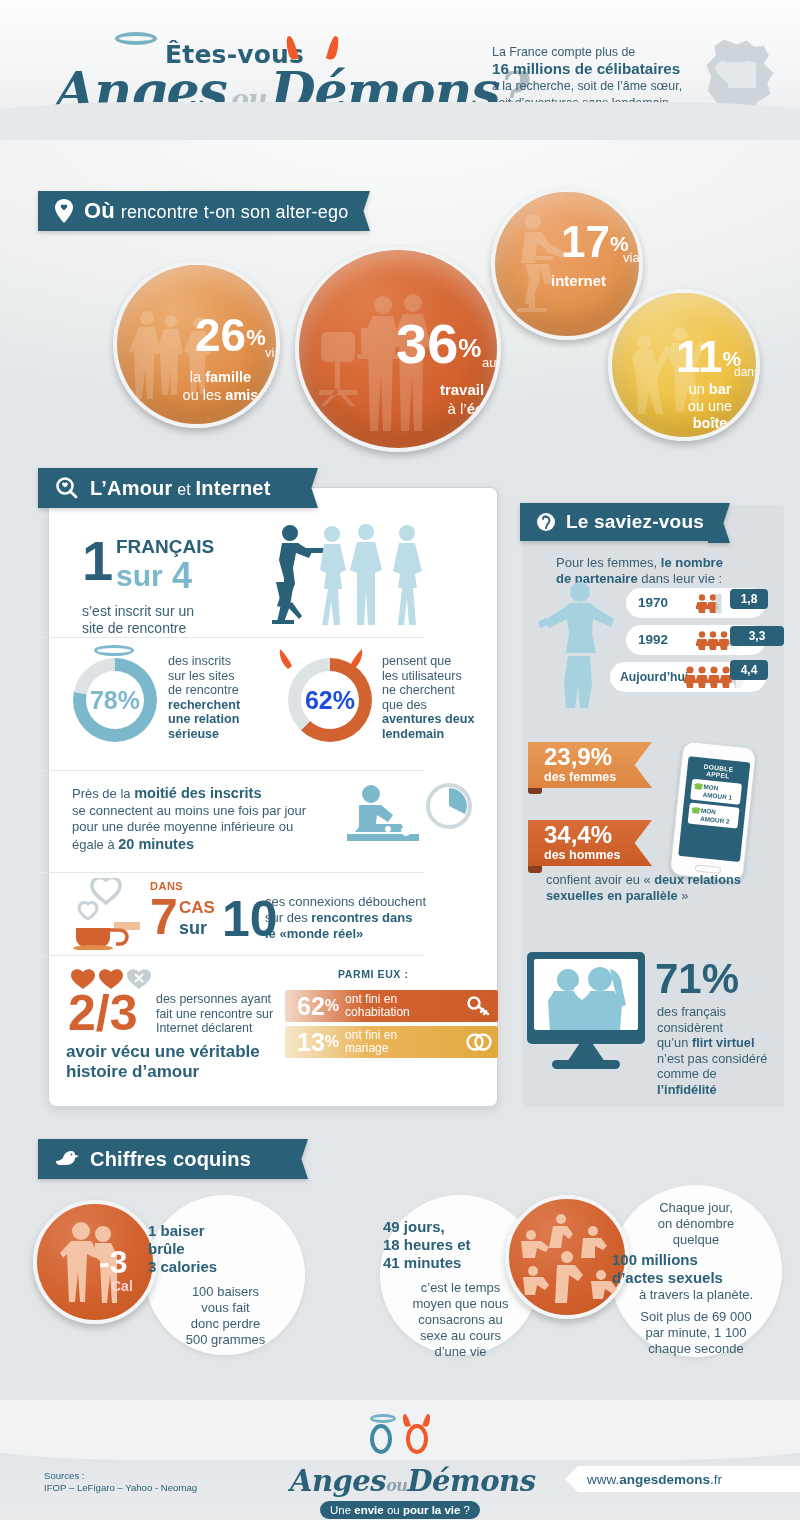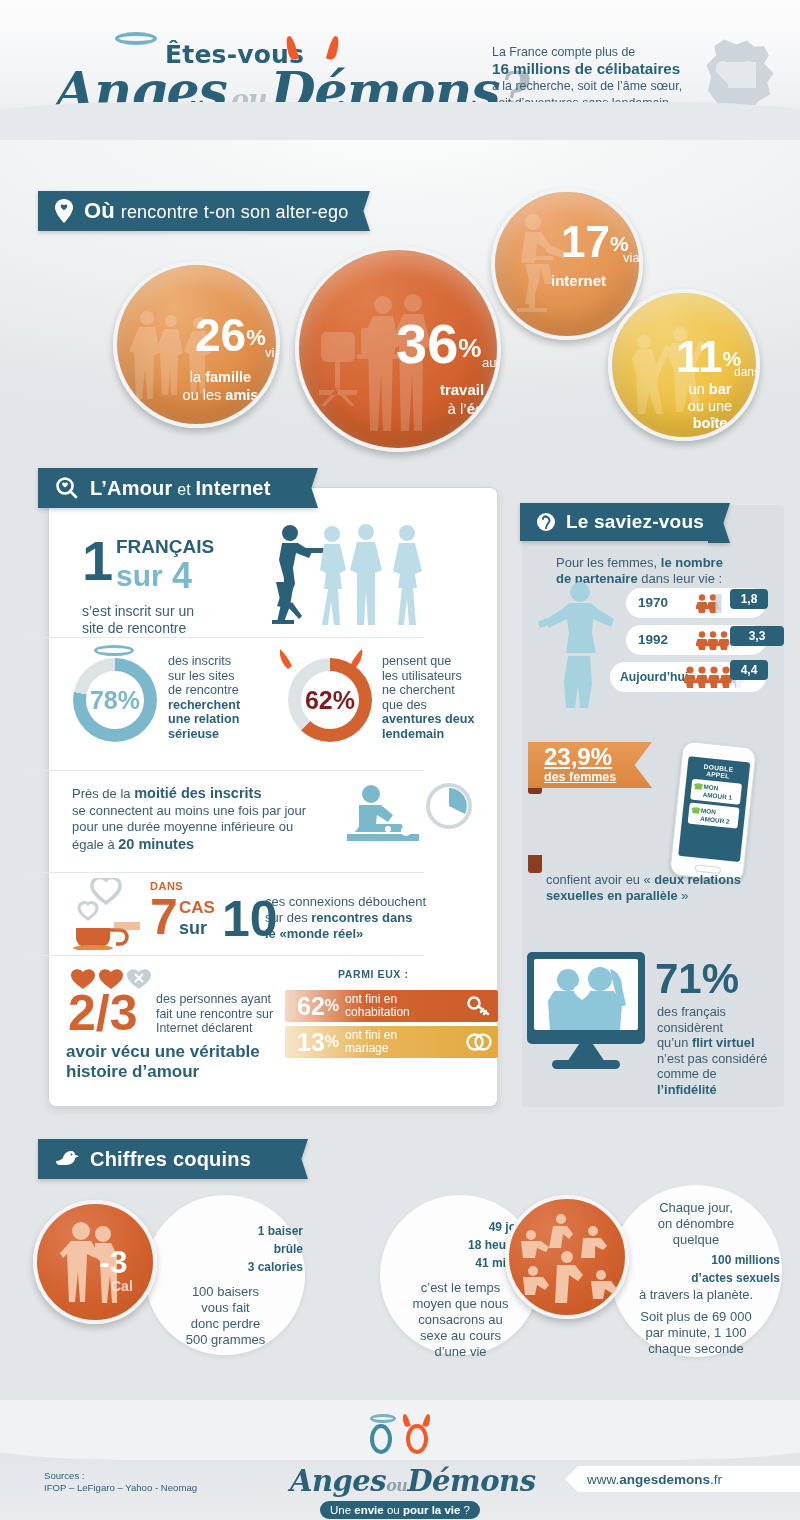--- a/index.html
+++ b/index.html
@@ -139,21 +139,20 @@
     color:#fff; padding-left:12px;
   }
   .bar .bnum{ font-size:25px; font-weight:bold; line-height:1; }
   .bar .btxt{ font-size:12px; line-height:13px; margin-left:6px; }
 
   
   .flag{
     position:absolute; height:46px; display:flex; flex-direction:column; justify-content:center;
     padding-left:16px; color:#fff;
     clip-path: polygon(0 0, 100% 0, 86% 50%, 100% 100%, 0 100%);
-    text-decoration: underline;
   }
   .flag .fnum{ font-size:24px; font-weight:bold; line-height:1; }
   .flag .ftxt{ font-size:12.5px; font-weight:bold; line-height:1.1; margin-top:2px;}
   .flag-fold{ position:absolute; width:14px; height:18px; background:#7a3b22; border-radius:0 0 3px 3px;}
 
   
   .phone{
     position:absolute; width:74px; height:135px; background:#fdfdfd;
     border-radius:12px; border:1px solid #d7dcdf; box-shadow:0 2px 4px rgba(0,0,0,.18);
     transform:rotate(6deg);
@@ -181,21 +180,21 @@
     clip-path: polygon(32% 0,68% 0,100% 100%,0 100%); }
   .monitor .base{ position:absolute; left:25px; top:108px; width:68px; height:9px; background:#2a6179; border-radius:5px; }
 
   
   .wcirc{ position:absolute; border-radius:50%; background:#fdfdfd; box-shadow:0 2px 5px rgba(0,0,0,.07); }
   .ocirc{
     position:absolute; border-radius:50%;
     background:radial-gradient(circle at 34% 26%, #dd7a4e 0%, #d2622f 55%, #c2561f 100%);
     border:4px solid #f4f5f6; box-shadow:0 4px 7px rgba(0,0,0,.2);
   }
-  .ccTitle{ font-size:12px; font-weight:bold; line-height:18px; color:#2a6179; text-align:right; }
+  .ccTitle{ font-size:15px; font-weight:bold; line-height:18px; color:#2a6179; text-align:left; }
   .ccBody{ font-size:13px; line-height:16px; color:#3a5e72; text-align:center; }
 
   
   .footer{
     position:absolute; left:0; top:1400px; width:800px; height:120px;
     background:linear-gradient(180deg,#dde1e4 0%,#e9ebed 100%);
     overflow:hidden;
   }
   .footer:before{
     content:""; position:absolute; left:-140px; right:-140px; top:-60px; height:120px;
@@ -404,21 +403,21 @@
     </div>
   </div>
 
   <div>
     <svg style="position:absolute;left:278px;top:648px;" width="86" height="22" viewBox="0 0 86 22">
       <path d="M10 21c-6-5-9-13-8-20 4 4 9 10 12 17z" fill="#f05a28"></path>
       <path d="M76 21c6-5 9-13 8-20-4 4-9 10-12 17z" fill="#f05a28"></path>
     </svg>
     <div class="donut" style="left:288px;top:658px;width:84px;height:84px;background:conic-gradient(#d2622f 0 62%, #dde2e4 62% 100%);">
       <div class="hole">
-          <span style="color:#7f1d1d;">62%</span>
+          <span style="color:#1d4ed8;">62%</span>
         </div>
     </div>
     <div class="txt" style="position:absolute;left:382px;top:654px;width:110px;font-size:12.6px;line-height:14.5px;">
       <div>pensent que</div>
       <div>les utilisateurs</div>
       <div>ne cherchent</div>
       <div>que des</div>
       <div style="font-weight:bold;color:#2a6179">aventures deux</div>
       <div style="font-weight:bold;color:#2a6179">lendemain</div>
     </div>
@@ -600,20 +599,24 @@
     </svg>
   </div>
   <div style="position:absolute;left:730px;top:660px;width:38px;height:20px;background:#2a6179;border-radius:4px;display:flex;align-items:center;justify-content:center;color:#fff;font-size:12px;font-weight:bold;">4,4</div>
 
   <div class="flag-fold" style="left:528px;top:776px;"></div>
   <div class="flag" style="left:528px;top:742px;width:124px;background:linear-gradient(180deg,#e79a57 0%,#dd8540 100%);">
     <span class="fnum">23,9%</span>
     <span class="ftxt">des femmes</span>
   </div>
   <div class="flag-fold" style="left:528px;top:855px;background:#8b3f20;"></div>
+  <div class="flag" style="left:528px;top:820px;width:124px;background:linear-gradient(180deg,#d86d38 0%,#c85a26 100%);">
+    <span class="fnum">34,4%</span>
+    <span class="ftxt">des hommes</span>
+  </div>
 
   <div class="phone" style="left:676px;top:744px;">
     <div class="scr">
       <div style="font-weight:bold;letter-spacing:.3px;margin-bottom:3px;">DOUBLE APPEL</div>
       <div class="call"><span>MON</span><br><span>AMOUR 1</span></div>
       <div class="call"><span>MON</span><br><span>AMOUR 2</span></div>
     </div>
     <div class="home"></div>
   </div>
 

